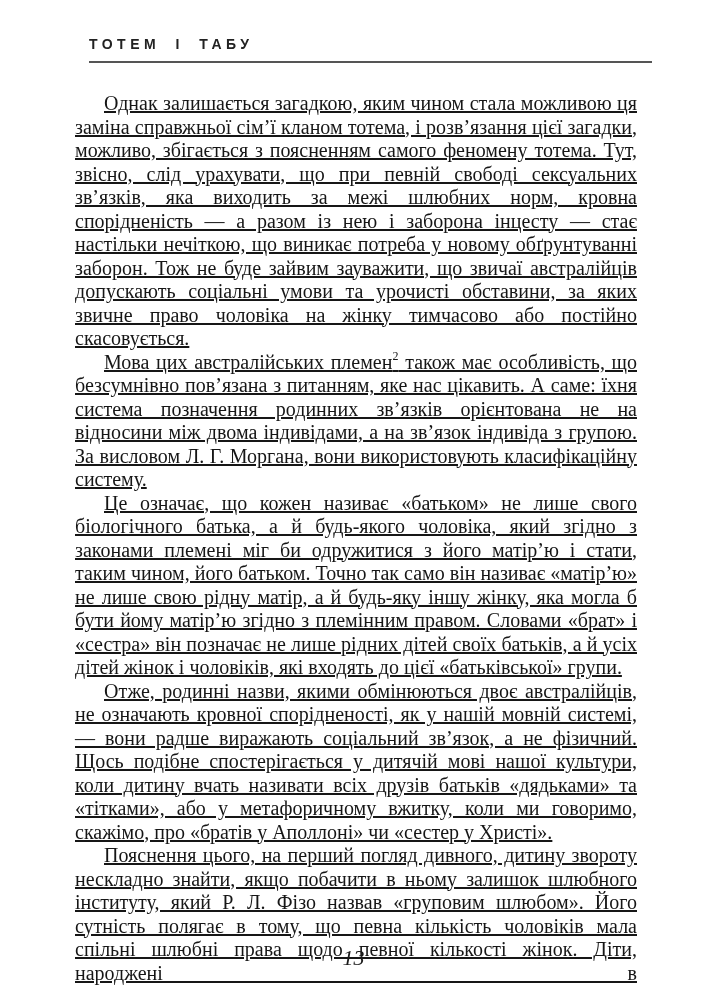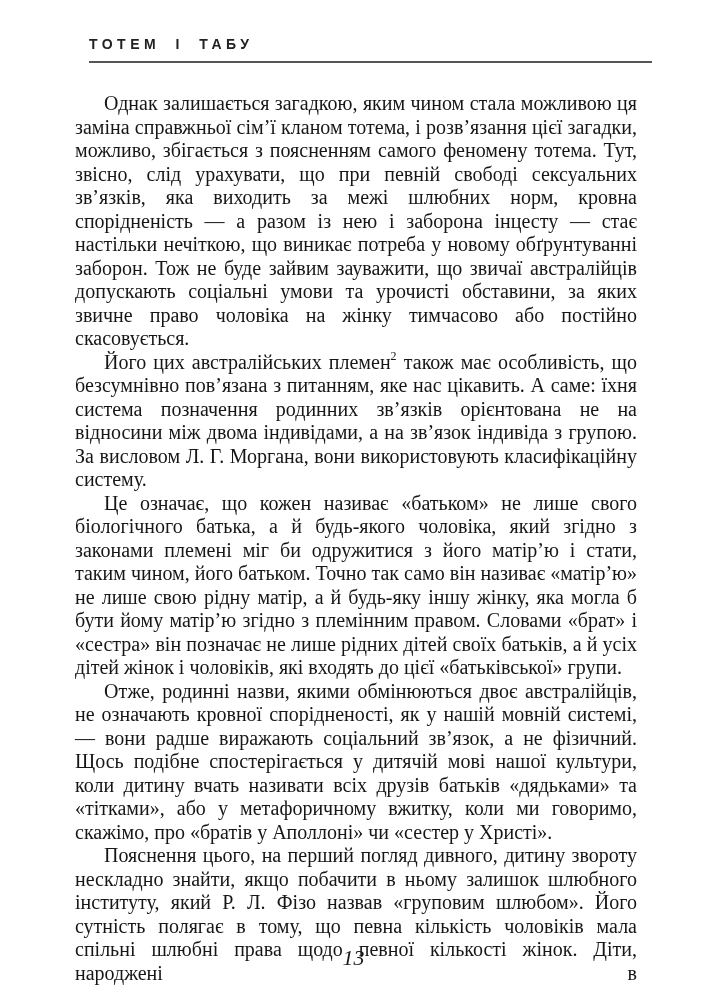--- a/index.html
+++ b/index.html
@@ -44,20 +44,21 @@
     width: 562px;
     font-size: 20px;
     line-height: 23.5px;
     text-align: justify;
     color: #161616;
   }
   .body-text p {
     margin: 0;
     padding: 0;
     text-indent: 29px;
+    text-decoration: underline;
   }
   .body-text p.continued {
     text-align-last: justify;
   }
   sup.fn {
     font-size: 12px;
     line-height: 0;
     position: relative;
     top: -1px;
     vertical-align: super;
@@ -78,21 +79,21 @@
 
 <div class="page">
 
   <header class="page-header">
     <div class="running-title">ТОТЕМ І ТАБУ</div>
     <div class="header-rule"></div>
   </header>
 
   <main class="body-text">
     <p>Однак залишається загадкою, яким чином стала можливою ця заміна справжньої сім’ї кланом тотема, і розв’язання цієї загадки, можливо, збігається з поясненням самого феномену тотема. Тут, звісно, слід урахувати, що при певній свободі сексуальних зв’язків, яка виходить за межі шлюбних норм, кровна спорідненість — а разом із нею і заборона інцесту — стає настільки нечіткою, що виникає потреба у новому обґрунтуванні заборон. Тож не буде зайвим зауважити, що звичаї австралійців допускають соціальні умови та урочисті обставини, за яких звичне право чоловіка на жінку тимчасово або постійно скасовується.</p>
-    <p><span>Його цих австралійських племен</span><sup class="fn">2</sup><span> також має особливість, що безсумнівно пов’язана з питанням, яке нас цікавить. А саме: їхня система позначення родинних зв’язків орієнтована не на відносини між двома індивідами, а на зв’язок індивіда з групою. За висловом Л. Г. Моргана, вони використовують класифікаційну систему.</span></p>
+    <p><span>Мова цих австралійських племен</span><sup class="fn">2</sup><span> також має особливість, що безсумнівно пов’язана з питанням, яке нас цікавить. А саме: їхня система позначення родинних зв’язків орієнтована не на відносини між двома індивідами, а на зв’язок індивіда з групою. За висловом Л. Г. Моргана, вони використовують класифікаційну систему.</span></p>
     <p>Це означає, що кожен називає «батьком» не лише свого біологічного батька, а й будь-якого чоловіка, який згідно з законами племені міг би одружитися з його матір’ю і стати, таким чином, його батьком. Точно так само він називає «матір’ю» не лише свою рідну матір, а й будь-яку іншу жінку, яка могла б бути йому матір’ю згідно з племінним правом. Словами «брат» і «сестра» він позначає не лише рідних дітей своїх батьків, а й усіх дітей жінок і чоловіків, які входять до цієї «батьківської» групи.</p>
     <p>Отже, родинні назви, якими обмінюються двоє австралійців, не означають кровної спорідненості, як у нашій мовній системі, — вони радше виражають соціальний зв’язок, а не фізичний. Щось подібне спостерігається у дитячій мові нашої культури, коли дитину вчать називати всіх друзів батьків «дядьками» та «тітками», або у метафоричному вжитку, коли ми говоримо, скажімо, про «братів у Аполлоні» чи «сестер у Христі».</p>
     <p class="continued">Пояснення цього, на перший погляд дивного, дитину звороту нескладно знайти, якщо побачити в ньому залишок шлюбного інституту, який Р. Л. Фізо назвав «груповим шлюбом». Його сутність полягає в тому, що певна кількість чоловіків мала спільні шлюбні права щодо певної кількості жінок. Діти, народжені в</p>
   </main>
 
   <div class="page-number">13</div>
 
 </div>
 
 </body></html>

